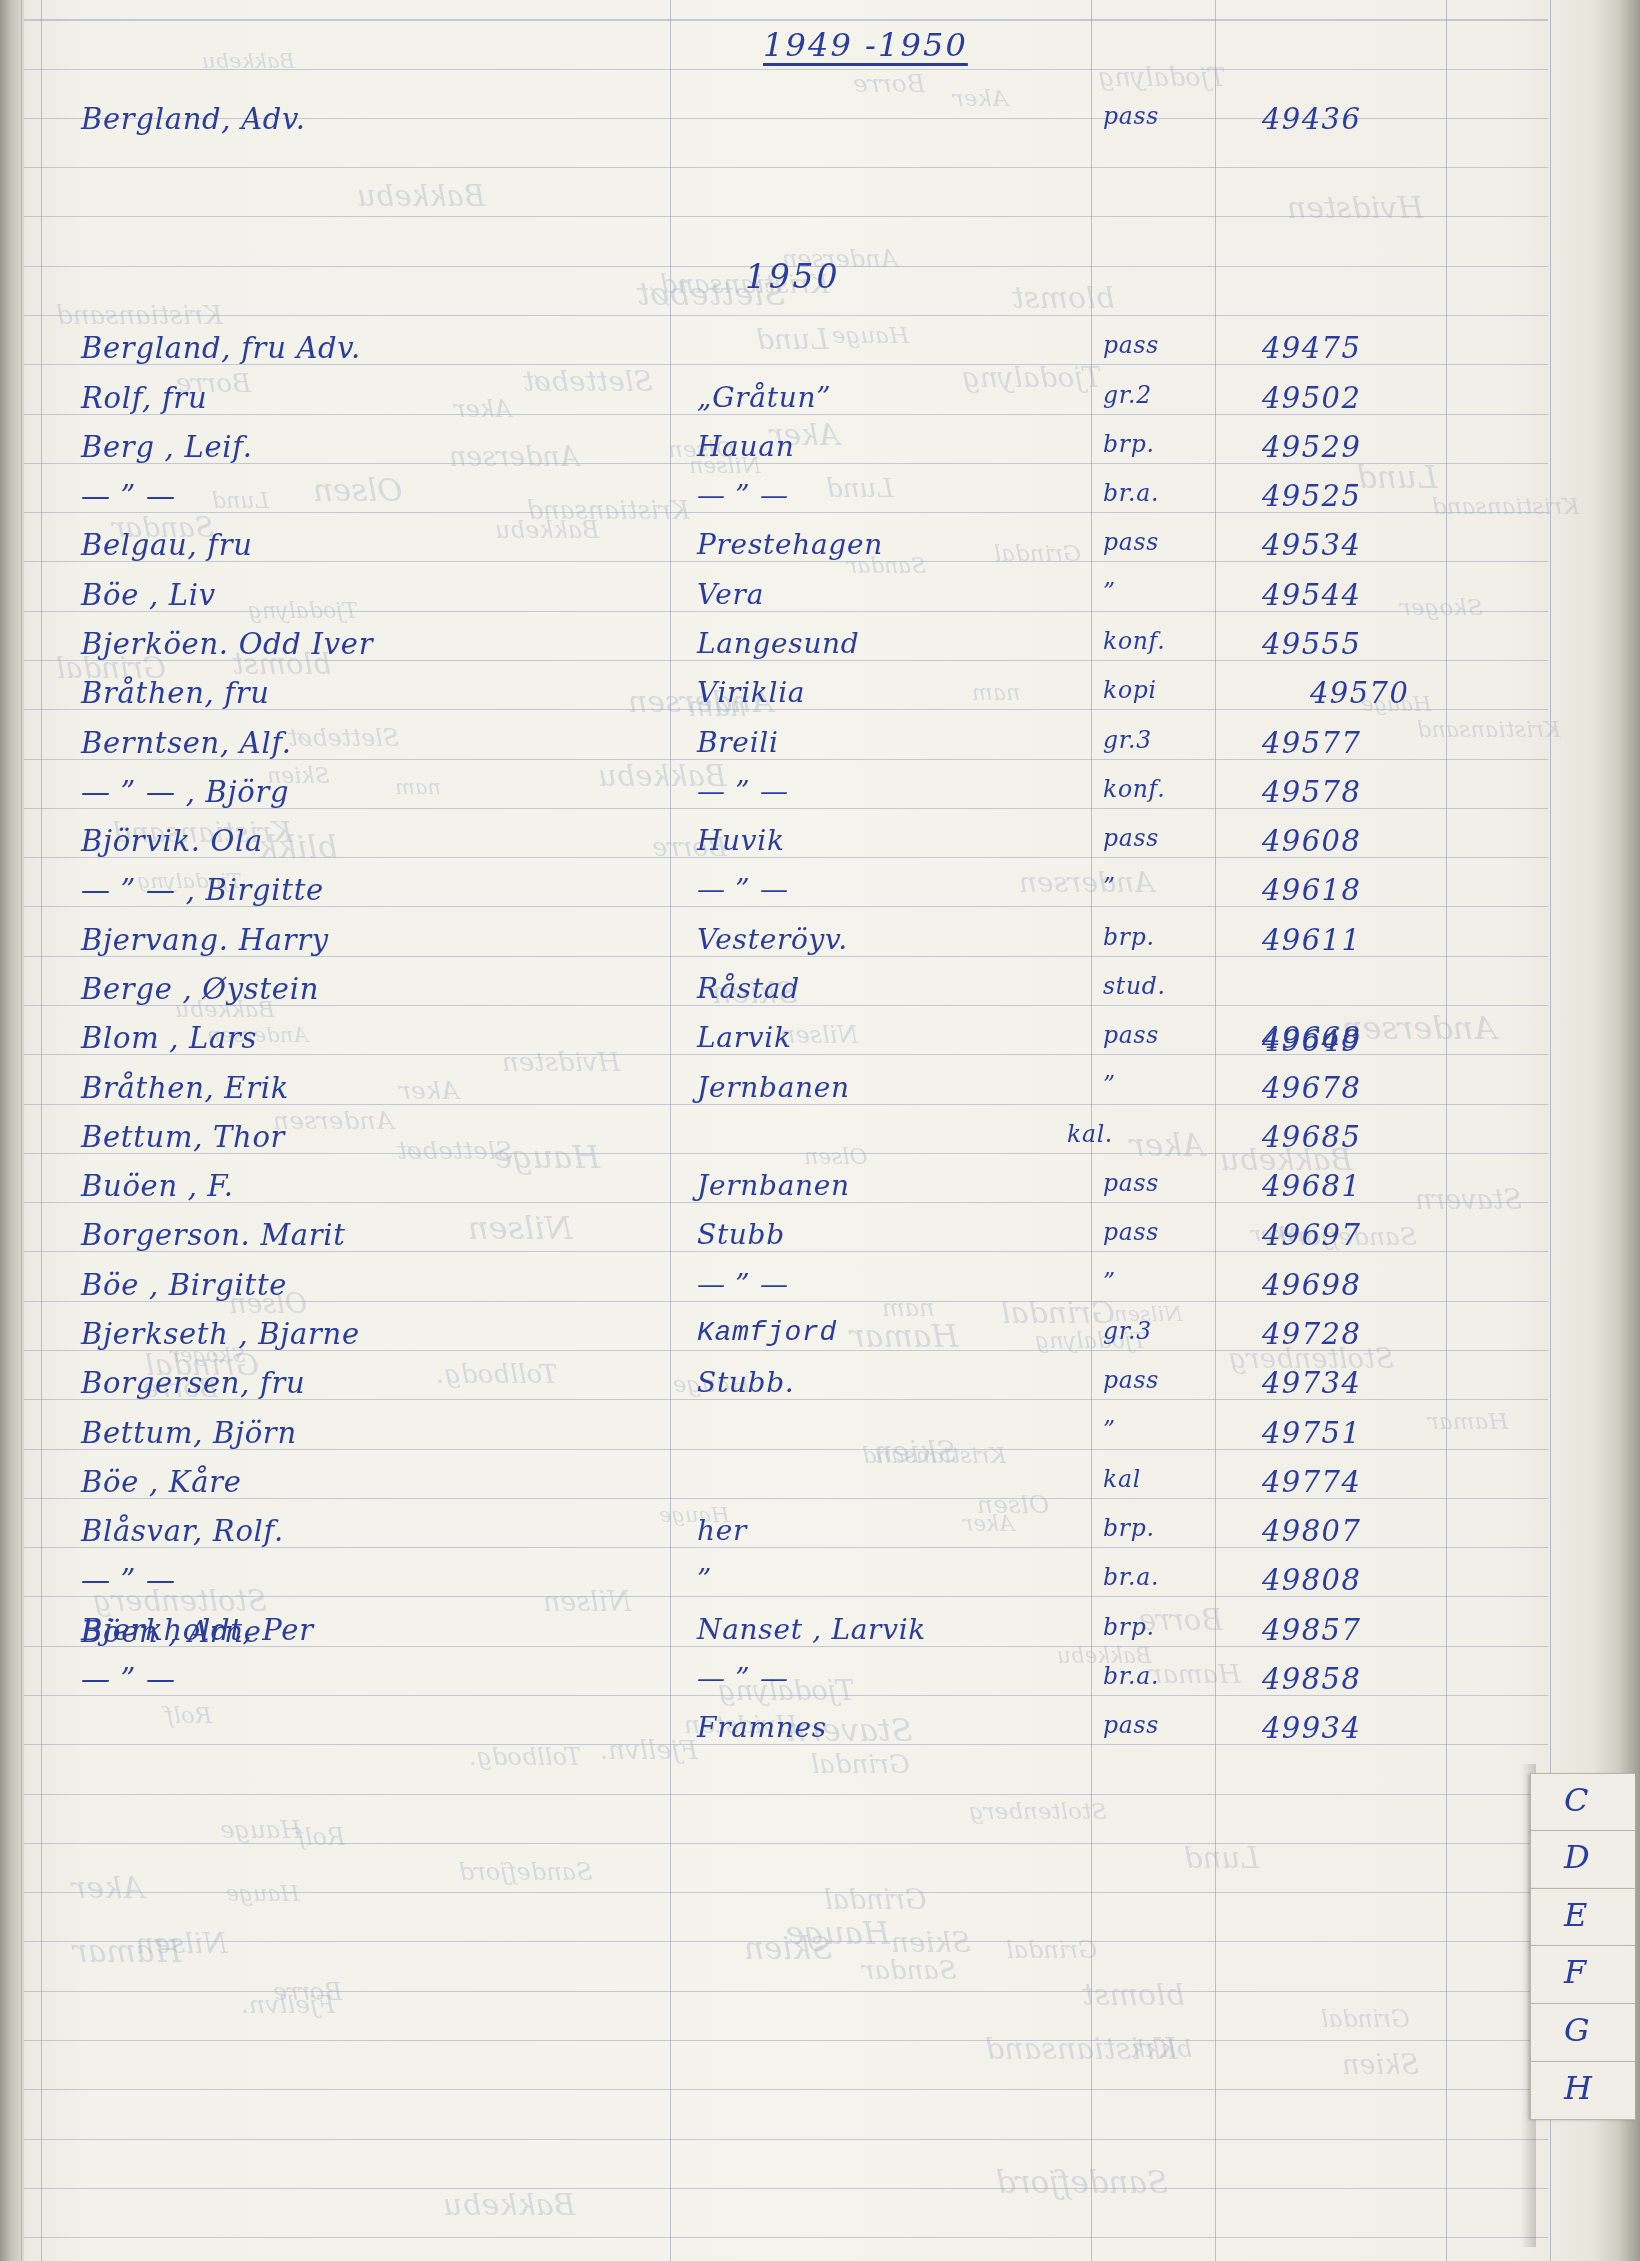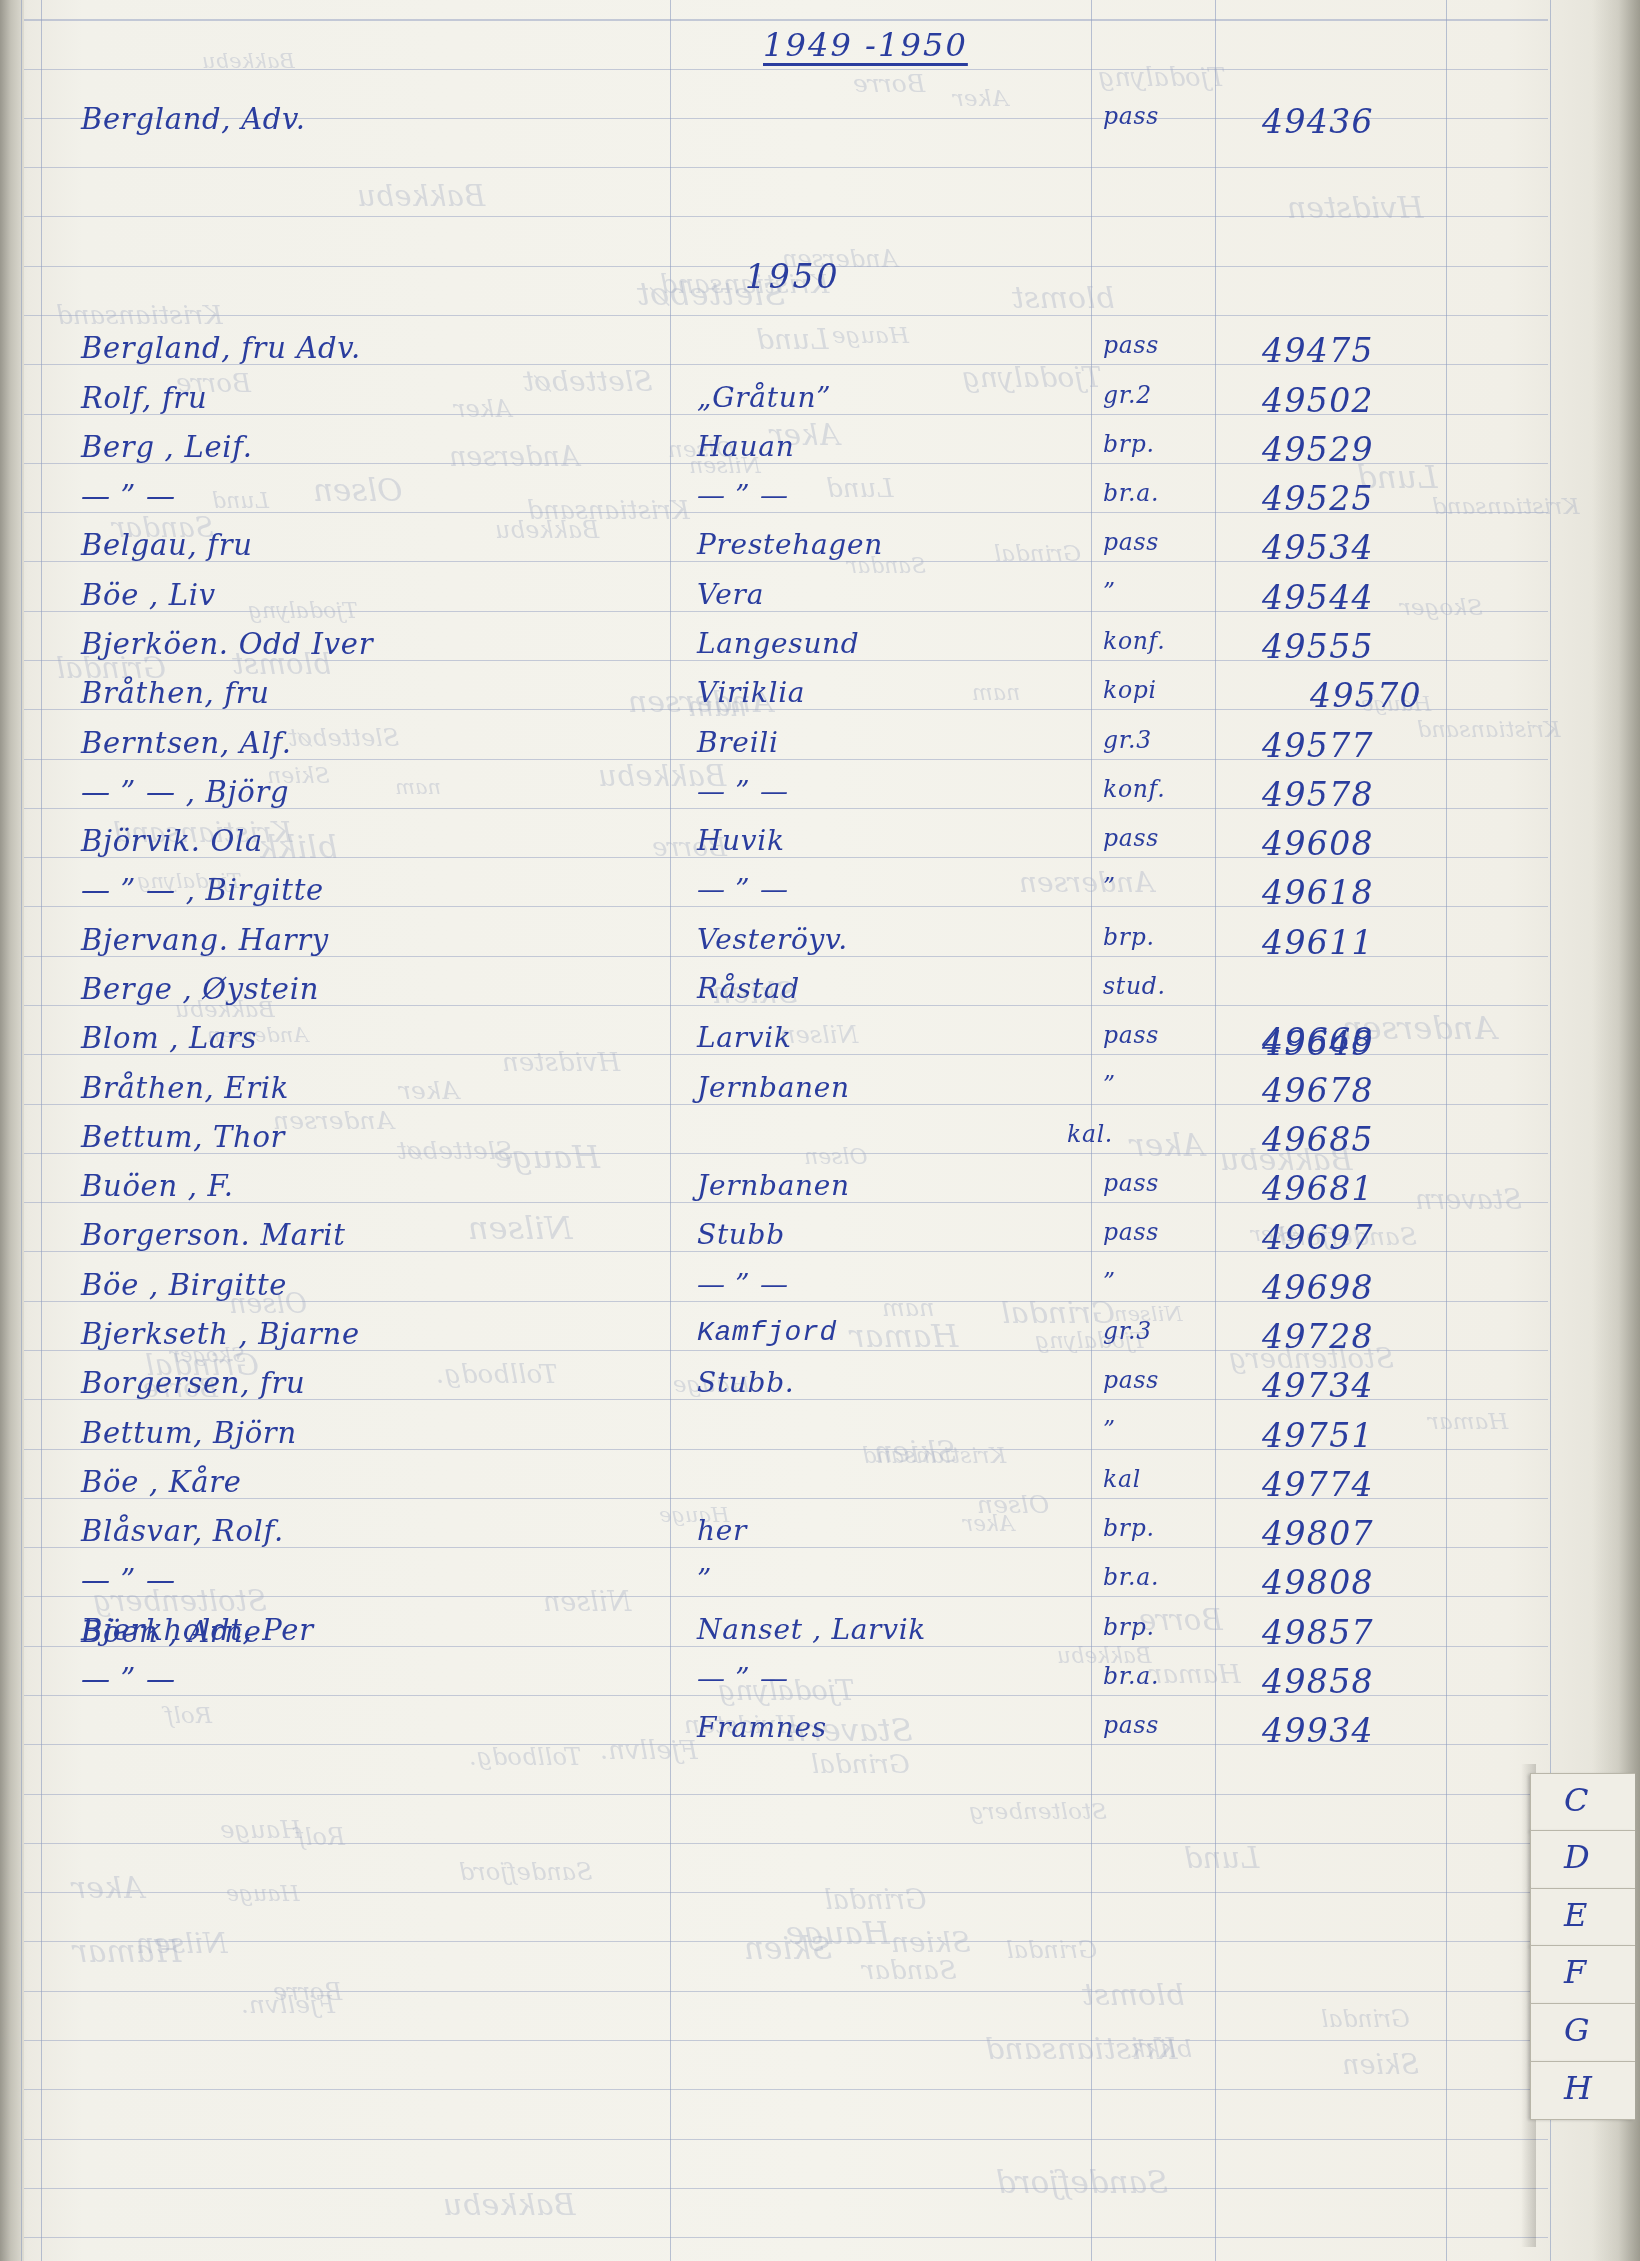--- a/index.html
+++ b/index.html
@@ -82,21 +82,21 @@
     text-decoration: underline;
     text-underline-offset: 7px;
   }
   .year {
     font-size: 33px;
     letter-spacing: 2.8px;
   }
   .name { font-size: 29px; }
   .place { font-size: 28px; }
   .kind { font-size: 23.5px; }
-  .num { font-size: 33px; letter-spacing: 1.4px; }
+  .num { font-size: 29px; letter-spacing: 1.4px; }
 
   
   #tabs {
     position: absolute;
     right: 0px;
     top: 1774px;
     width: 110px;
   }
   .tab {
     position: relative;

